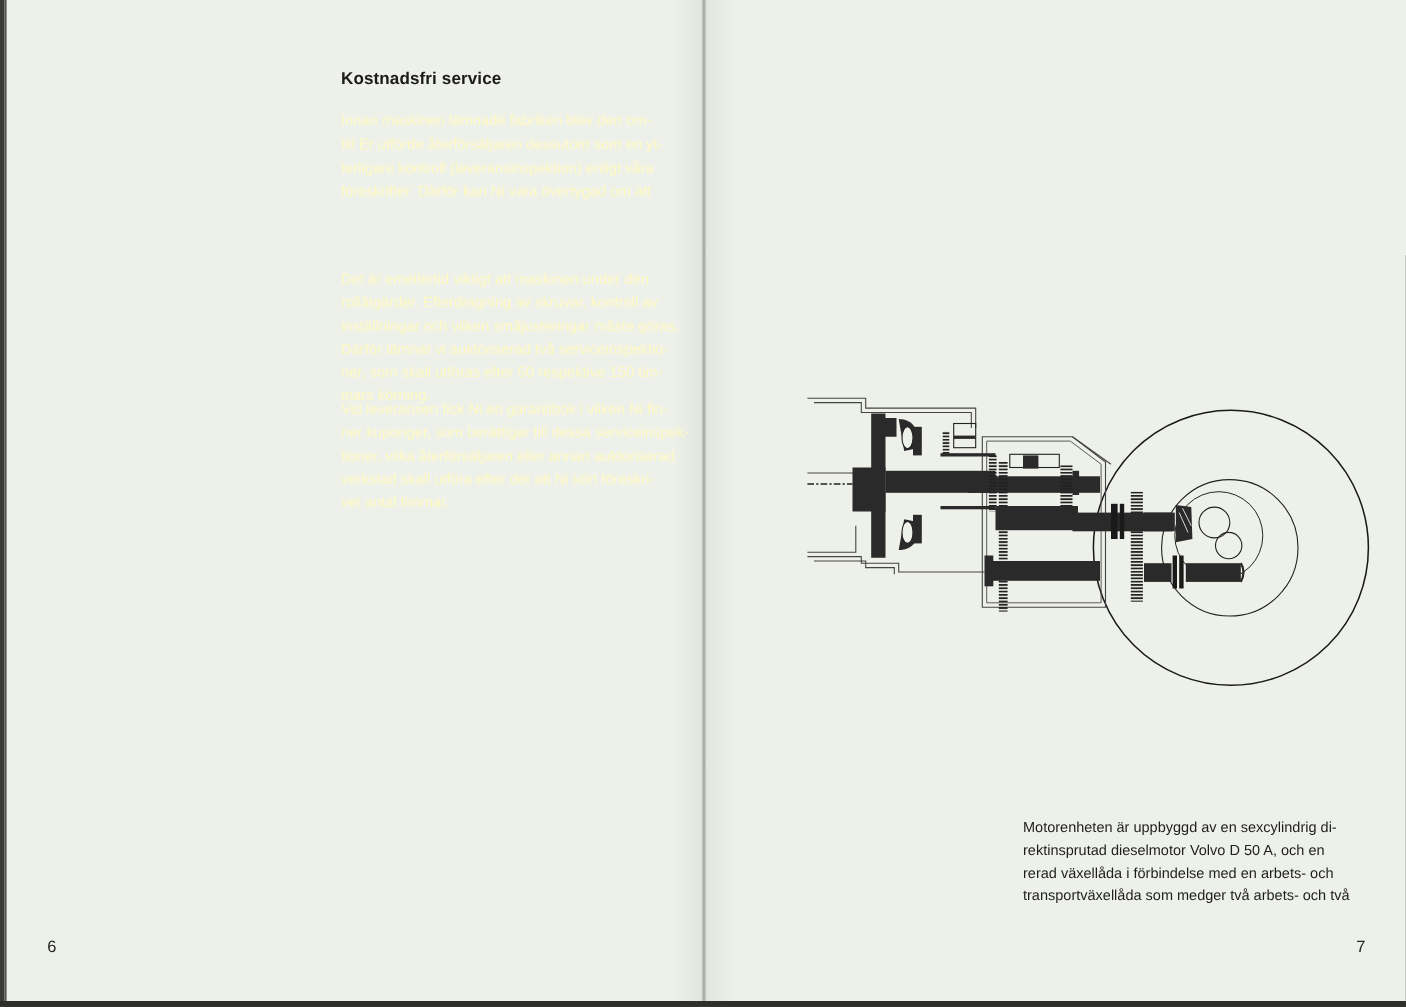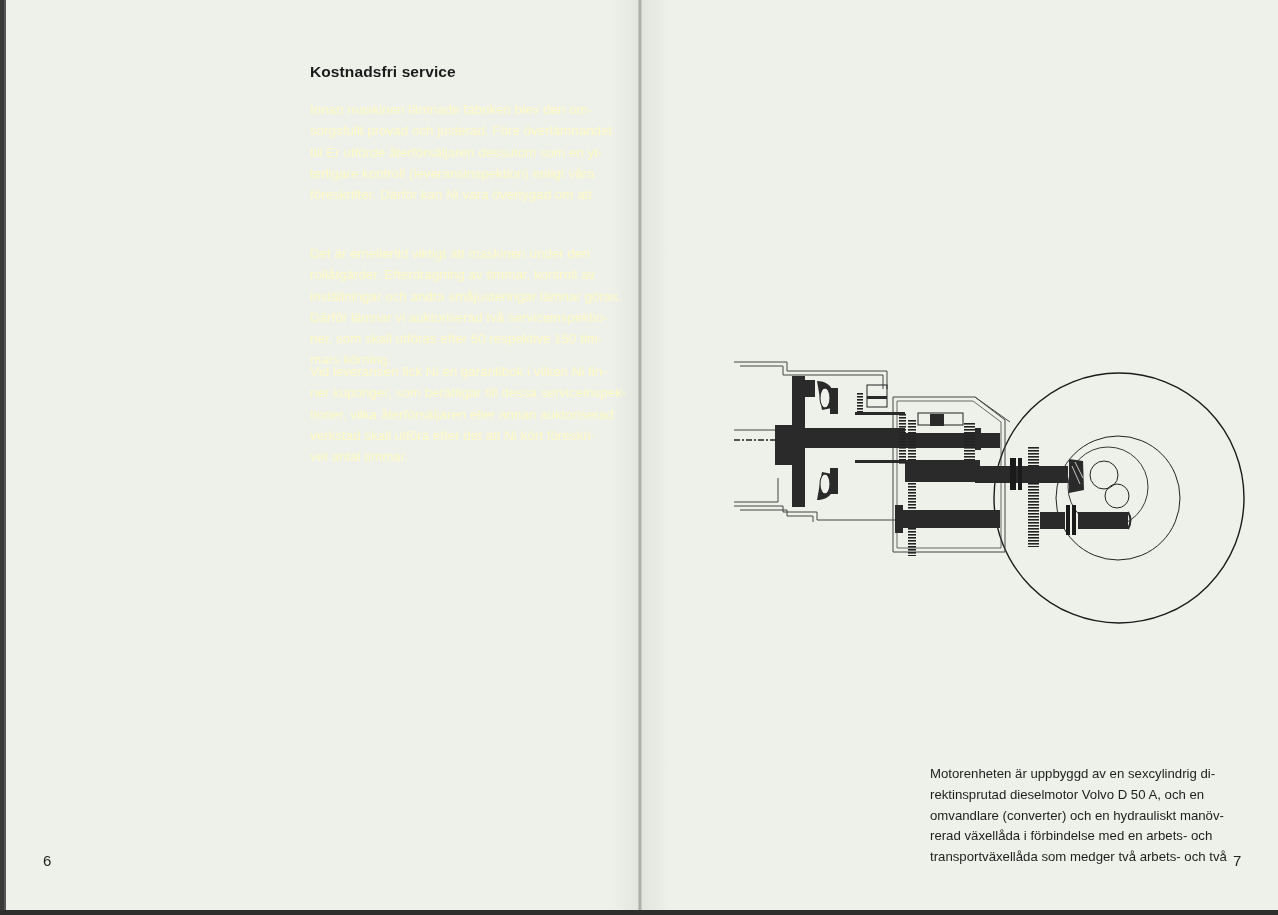--- a/index.html
+++ b/index.html
@@ -33,21 +33,21 @@
   }
   .body-text {
     position:absolute; left:310px; width:330px;
     font-size:13.4px; line-height:21.3px; color:#fef9c3;
   }
   .para1 { top:99px; }
   .para2 { top:243px; }
   .para3 { top:361px; }
   .line { display:block; white-space:nowrap; }
   .caption {
-    position:absolute; left:930px; top:764px; width:320px;
+    position:absolute; left:930px; top:742px; width:320px;
     font-size:13.2px; line-height:20.8px; color:#1e1e1e;
   }
   .page-num {
     position:absolute; top:852px; font-size:15px; color:#222;
   }
   .pn-left { left:43px; }
   .pn-right { left:1233px; }
   .diagram { position:absolute; left:0; top:0; }
   .bottom-edge {
     position:absolute; left:0; top:910px; width:1278px; height:5px; background:#2e2e2c;
@@ -65,30 +65,29 @@
   <div class="page page-right">
     <div class="gutter-shade-r"></div>
   </div>
 
   <div class="spine"></div>
 
   <div class="heading">Kostnadsfri service</div>
 
   <div class="body-text para1">
     <span class="line">Innan maskinen lämnade fabriken blev den om-</span>
-    <span class="line">sorgsfullt provad och justerad. Före överlämnandet</span>
     <span class="line">till Er utförde återförsäljaren dessutom som en yt-</span>
     <span class="line">terligare kontroll (leveransinspektion) enligt våra</span>
     <span class="line">föreskrifter. Därför kan Ni vara övertygad om att</span>
   </div>
 
   <div class="body-text para2">
     <span class="line">Det är emellertid viktigt att maskinen under den</span>
-    <span class="line">rollåtgärder. Efterdragning av timmar, kontroll av</span>
-    <span class="line">inställningar och andra småjusteringar lämnar göras.</span>
+    <span class="line">rollåtgärder. Efterdragning av skruvar, kontroll av</span>
+    <span class="line">inställningar och vilken småjusteringar måste göras.</span>
     <span class="line">Därför lämnar vi auktoriserad två serviceinspektio-</span>
     <span class="line">ner, som skall utföras efter 50 respektive 150 tim-</span>
     <span class="line">mars körning.</span>
   </div>
 
   <div class="body-text para3">
     <span class="line">Vid leveransen fick Ni en garantibok i vilken Ni fin-</span>
     <span class="line">ner kuponger, som berättigar till dessa serviceinspek-</span>
     <span class="line">tioner, vilka återförsäljaren eller annan auktoriserad</span>
     <span class="line">verkstad skall utföra efter det att Ni kört föreskri-</span>
@@ -169,21 +168,20 @@
     <rect x="1072" y="505" width="4" height="30" fill="#1a1a1a"></rect>
     <rect x="1078" y="512" width="50" height="17" fill="#2a2a2a"></rect>
     <path d="M1128 512 Q1133 520 1128 529" fill="none" stroke="#2a2a2a" stroke-width="2"></path>
 
     <path d="M975 397 L1010 422" stroke="#444" stroke-width="1" fill="none"></path>
   </svg>
 
   <div class="caption">
     <span class="line">Motorenheten är uppbyggd av en sexcylindrig di-</span>
     <span class="line">rektinsprutad dieselmotor Volvo D 50 A, och en</span>
-    <span class="line">omvandlare (converter) och en hydrauliskt manöv-</span>
     <span class="line">rerad växellåda i förbindelse med en arbets- och</span>
     <span class="line">transportväxellåda som medger två arbets- och två</span>
   </div>
 
   <div class="page-num pn-right">7</div>
 </div>
 
 <div class="bottom-edge"></div>
 
 </body></html>

